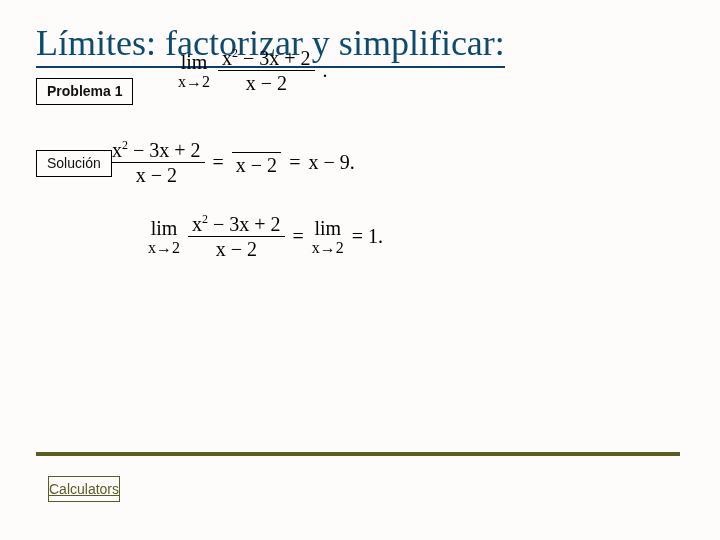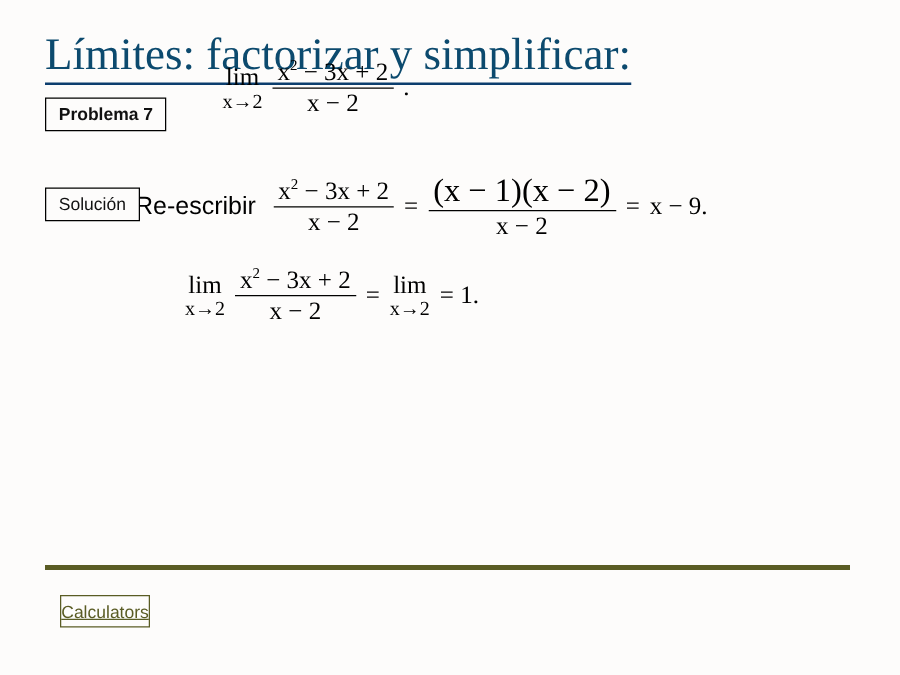--- a/index.html
+++ b/index.html
@@ -74,49 +74,47 @@
     text-decoration:underline;
     background:#fdfcfb;
     cursor:pointer;
   }
 </style>
 </head>
 <body>
 
 <div class="title">Límites: factorizar y simplificar:</div>
 
-<div class="box problema">Problema 7</div>
+<div class="box problema">Problema 1</div>
 <div class="box solucion">Solución</div>
 
 <div class="math m1">
   <div class="row">
     <span class="lim">
       <span>lim</span>
       <span class="sub">x→2</span>
     </span>
     <span class="frac">
       <span class="num"><span>x<span class="sup">2</span> − 3x + 2</span></span>
       <span class="bar"></span>
       <span class="den">x − 2</span>
     </span>
     <span>.</span>
   </div>
 </div>
 
 <div class="math m2">
   <div class="row">
-    <span class="label">Re-escribir</span>
     <span class="frac">
       <span class="num"><span>x<span class="sup">2</span> − 3x + 2</span></span>
       <span class="bar"></span>
       <span class="den">x − 2</span>
     </span>
     <span>=</span>
     <span class="frac">
-      <span class="num big">(x − 1)(x − 2)</span>
       <span class="bar"></span>
       <span class="den">x − 2</span>
     </span>
     <span>=</span>
     <span>x − 9.</span>
   </div>
 </div>
 
 <div class="math m3">
   <div class="row">

